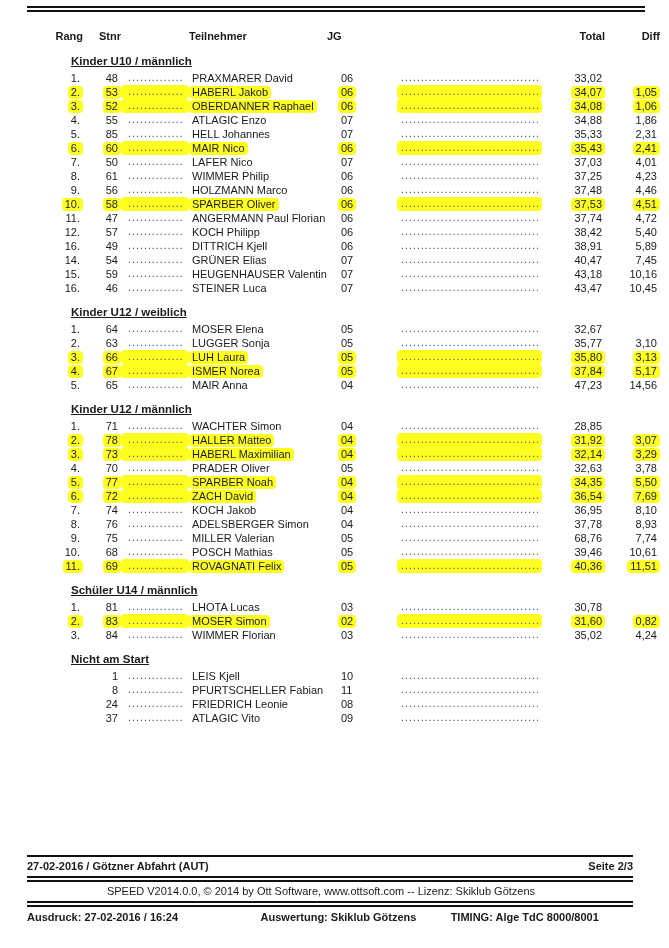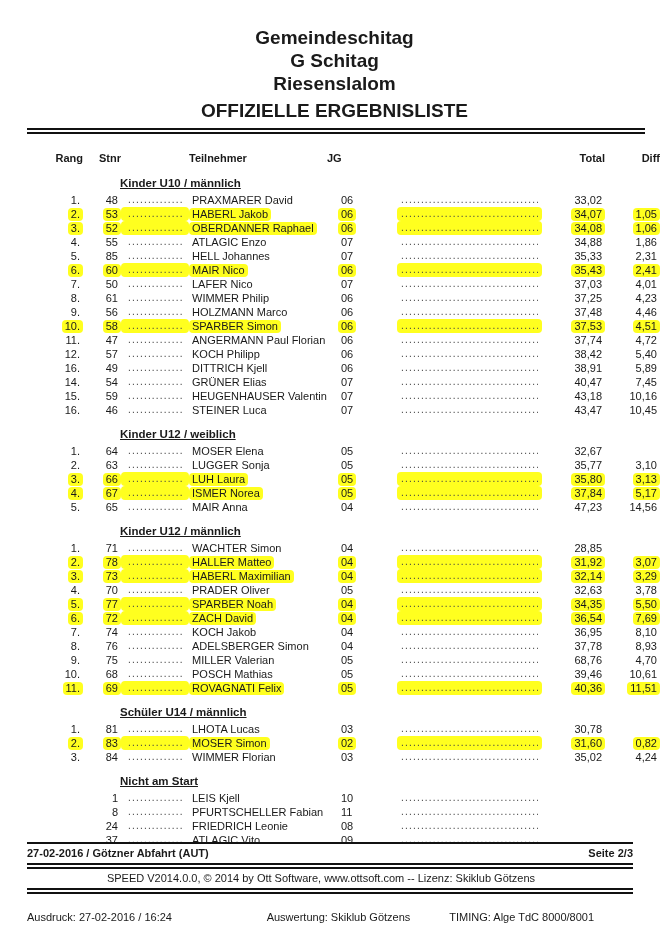--- a/index.html
+++ b/index.html
@@ -31,21 +31,21 @@
   }
   .colheaders { margin-top:17px; font-weight:bold; line-height:15px; }
   .c { white-space:nowrap; }
   .right { text-align:right; }
   .name-c { padding-left:0; }
   .jg-c { padding-left:3px; }
   .jg-h { text-indent:-11px; }
 
   .section { margin-top:10px; }
   .section-title {
-    padding-left:120px;
+    padding-left:71px;
     font-size:11.5px; font-weight:bold; line-height:15px;
     margin-bottom:2px;
   }
   .section-title span { text-decoration:underline; }
 
   .row { line-height:14px; height:14px; }
   .t { display:inline-block; padding:0 3px; border-radius:4px; line-height:13px; }
   .hl { background:#ffff1f; }
   .dots { overflow:hidden; position:relative; }
   .dots.hl { border-radius:4px; }
@@ -54,35 +54,29 @@
   .dots::before {
     content:"..........................................................................";
     display:block; overflow:hidden;
     font-size:10px; letter-spacing:1.2px; color:#444;
   }
 
   
   .footer { position:absolute; left:0; right:12px; bottom:24px; font-size:11px; }
   .f-row { display:flex; justify-content:space-between; padding:2px 24px 2px 27px; font-weight:bold; line-height:14px; }
   .f-center { text-align:center; line-height:15px; padding:2px 42px 1px 27px; }
-  .f-three { display:grid; grid-template-columns:1fr auto 1fr; padding:16px 24px 0 27px; font-weight:normal; line-height:14px; }
+  .f-three { display:grid; grid-template-columns:1fr auto 1fr; padding:3px 24px 0 27px; font-weight:bold; line-height:14px; }
   .f-three .mid { text-align:center;margin-left:17px; }
   .f-three .rgt { text-align:center; }
 </style>
 </head>
 <body>
 
 <div class="page">
 
-  <div class="titles">
-    <div class="title-line">Gemeindeschitag</div>
-    <div class="title-line">G Schitag</div>
-    <div class="title-line">Riesenslalom</div>
-    <div class="list-title">OFFIZIELLE ERGEBNISLISTE</div>
-  </div>
 
   <div class="rule-double">
       <div class="l"></div>
       <div class="l"></div>
     </div>
 
   <div class="grid colheaders">
     <span class="c right">Rang</span>
     <span class="c right">Stnr</span>
     <span class="c"></span>
@@ -183,21 +177,21 @@
           <span class="c name-c"><span class="t">HOLZMANN Marco</span></span>
           <span class="c jg-c"><span class="t">06</span></span>
           <span class="c dots d2"></span>
           <span class="c right"><span class="t">37,48</span></span>
           <span class="c right"><span class="t">4,46</span></span>
         </div>
         <div class="grid row">
           <span class="c right"><span class="t hl">10.</span></span>
           <span class="c right"><span class="t hl">58</span></span>
           <span class="c dots d1 hl"></span>
-          <span class="c name-c"><span class="t hl">SPARBER Simon</span></span>
+          <span class="c name-c"><span class="t hl">SPARBER Oliver</span></span>
           <span class="c jg-c"><span class="t hl">06</span></span>
           <span class="c dots d2 hl"></span>
           <span class="c right"><span class="t hl">37,53</span></span>
           <span class="c right"><span class="t hl">4,51</span></span>
         </div>
         <div class="grid row">
           <span class="c right"><span class="t">11.</span></span>
           <span class="c right"><span class="t">47</span></span>
           <span class="c dots d1"></span>
           <span class="c name-c"><span class="t">ANGERMANN Paul Florian</span></span>
@@ -393,21 +387,21 @@
           <span class="c right"><span class="t">8,93</span></span>
         </div>
         <div class="grid row">
           <span class="c right"><span class="t">9.</span></span>
           <span class="c right"><span class="t">75</span></span>
           <span class="c dots d1"></span>
           <span class="c name-c"><span class="t">MILLER Valerian</span></span>
           <span class="c jg-c"><span class="t">05</span></span>
           <span class="c dots d2"></span>
           <span class="c right"><span class="t">68,76</span></span>
-          <span class="c right"><span class="t">4,70</span></span>
+          <span class="c right"><span class="t">7,74</span></span>
         </div>
         <div class="grid row">
           <span class="c right"><span class="t">10.</span></span>
           <span class="c right"><span class="t">68</span></span>
           <span class="c dots d1"></span>
           <span class="c name-c"><span class="t">POSCH Mathias</span></span>
           <span class="c jg-c"><span class="t">05</span></span>
           <span class="c dots d2"></span>
           <span class="c right"><span class="t">39,46</span></span>
           <span class="c right"><span class="t">10,61</span></span>

